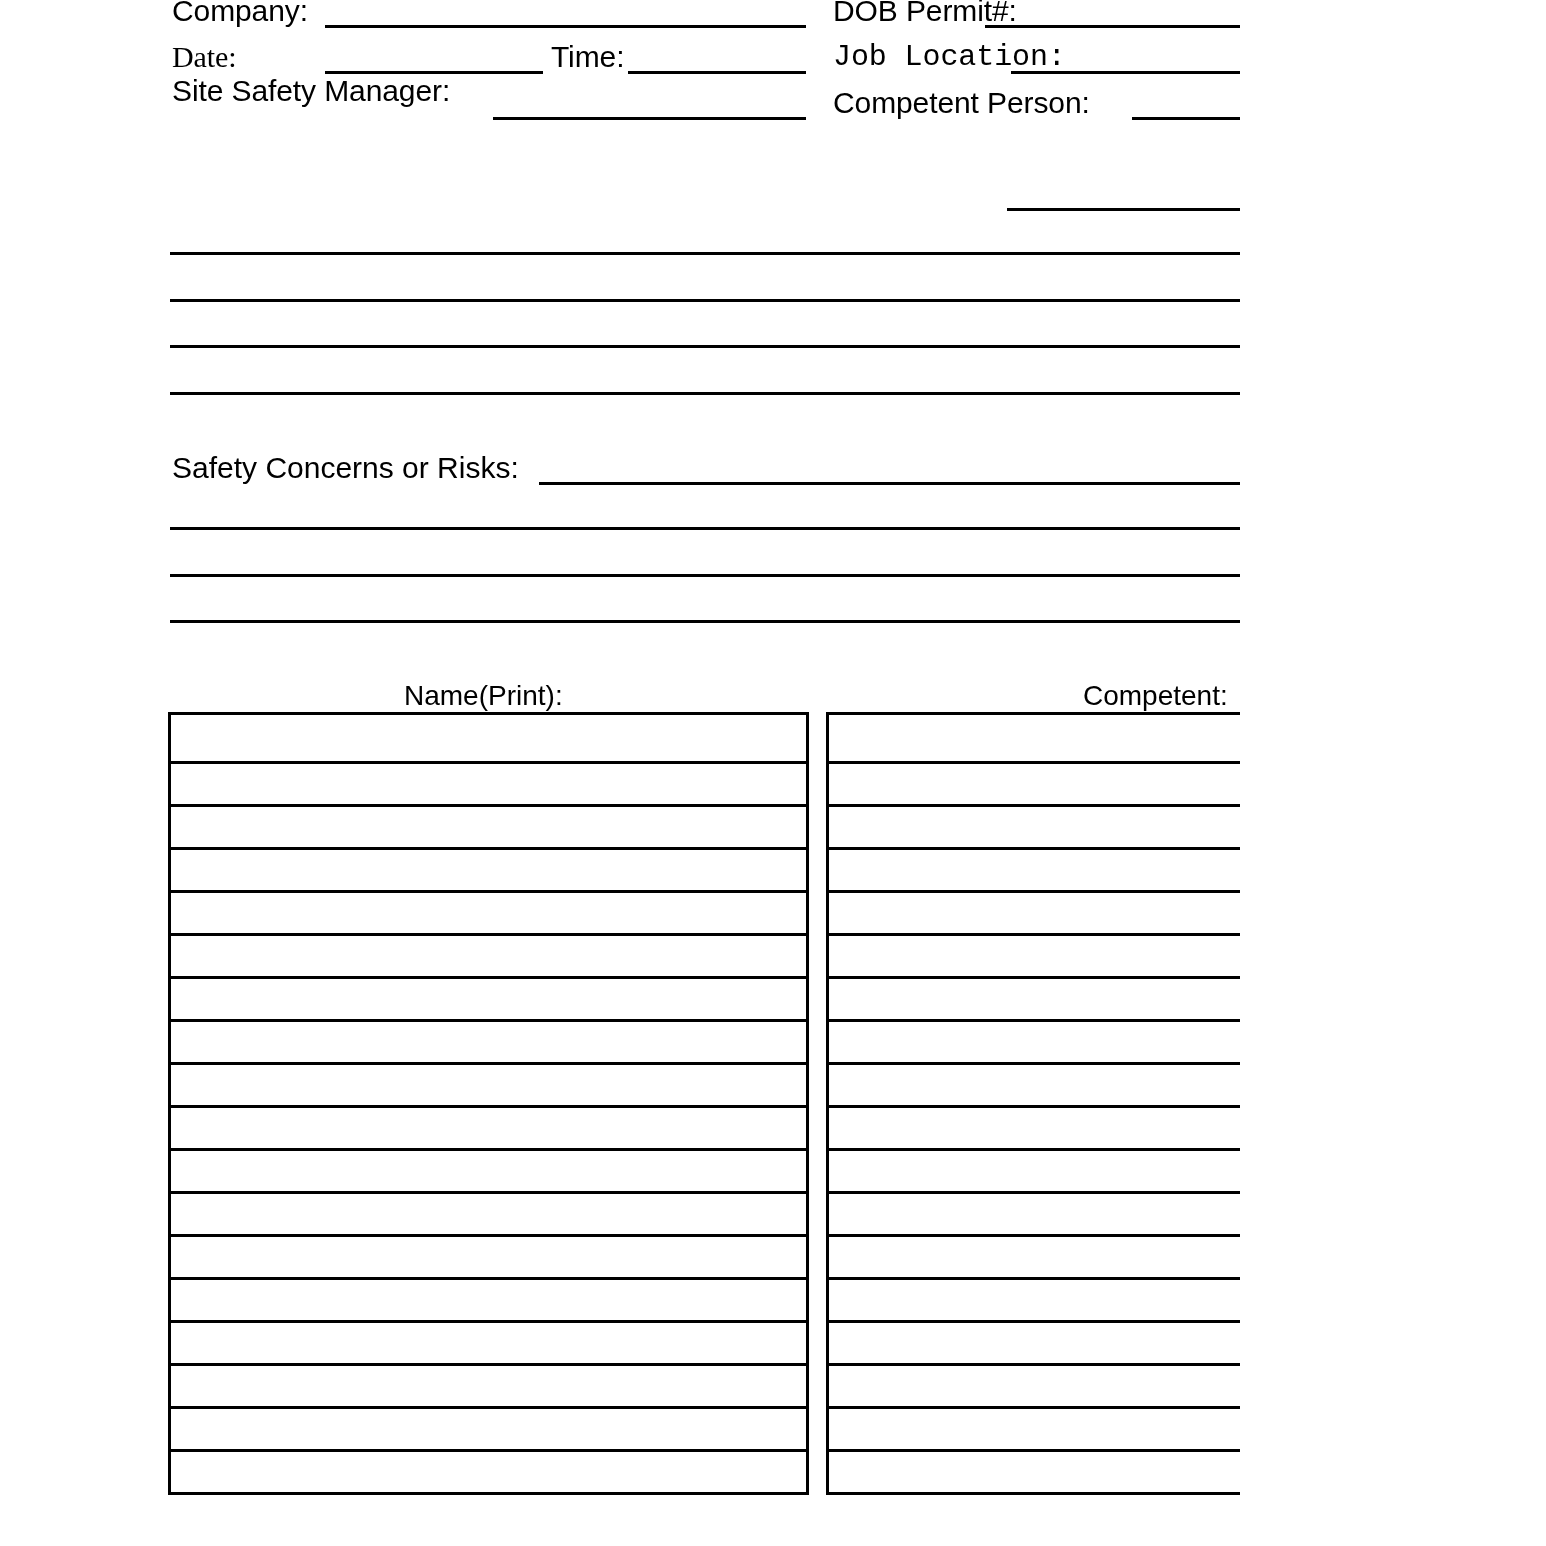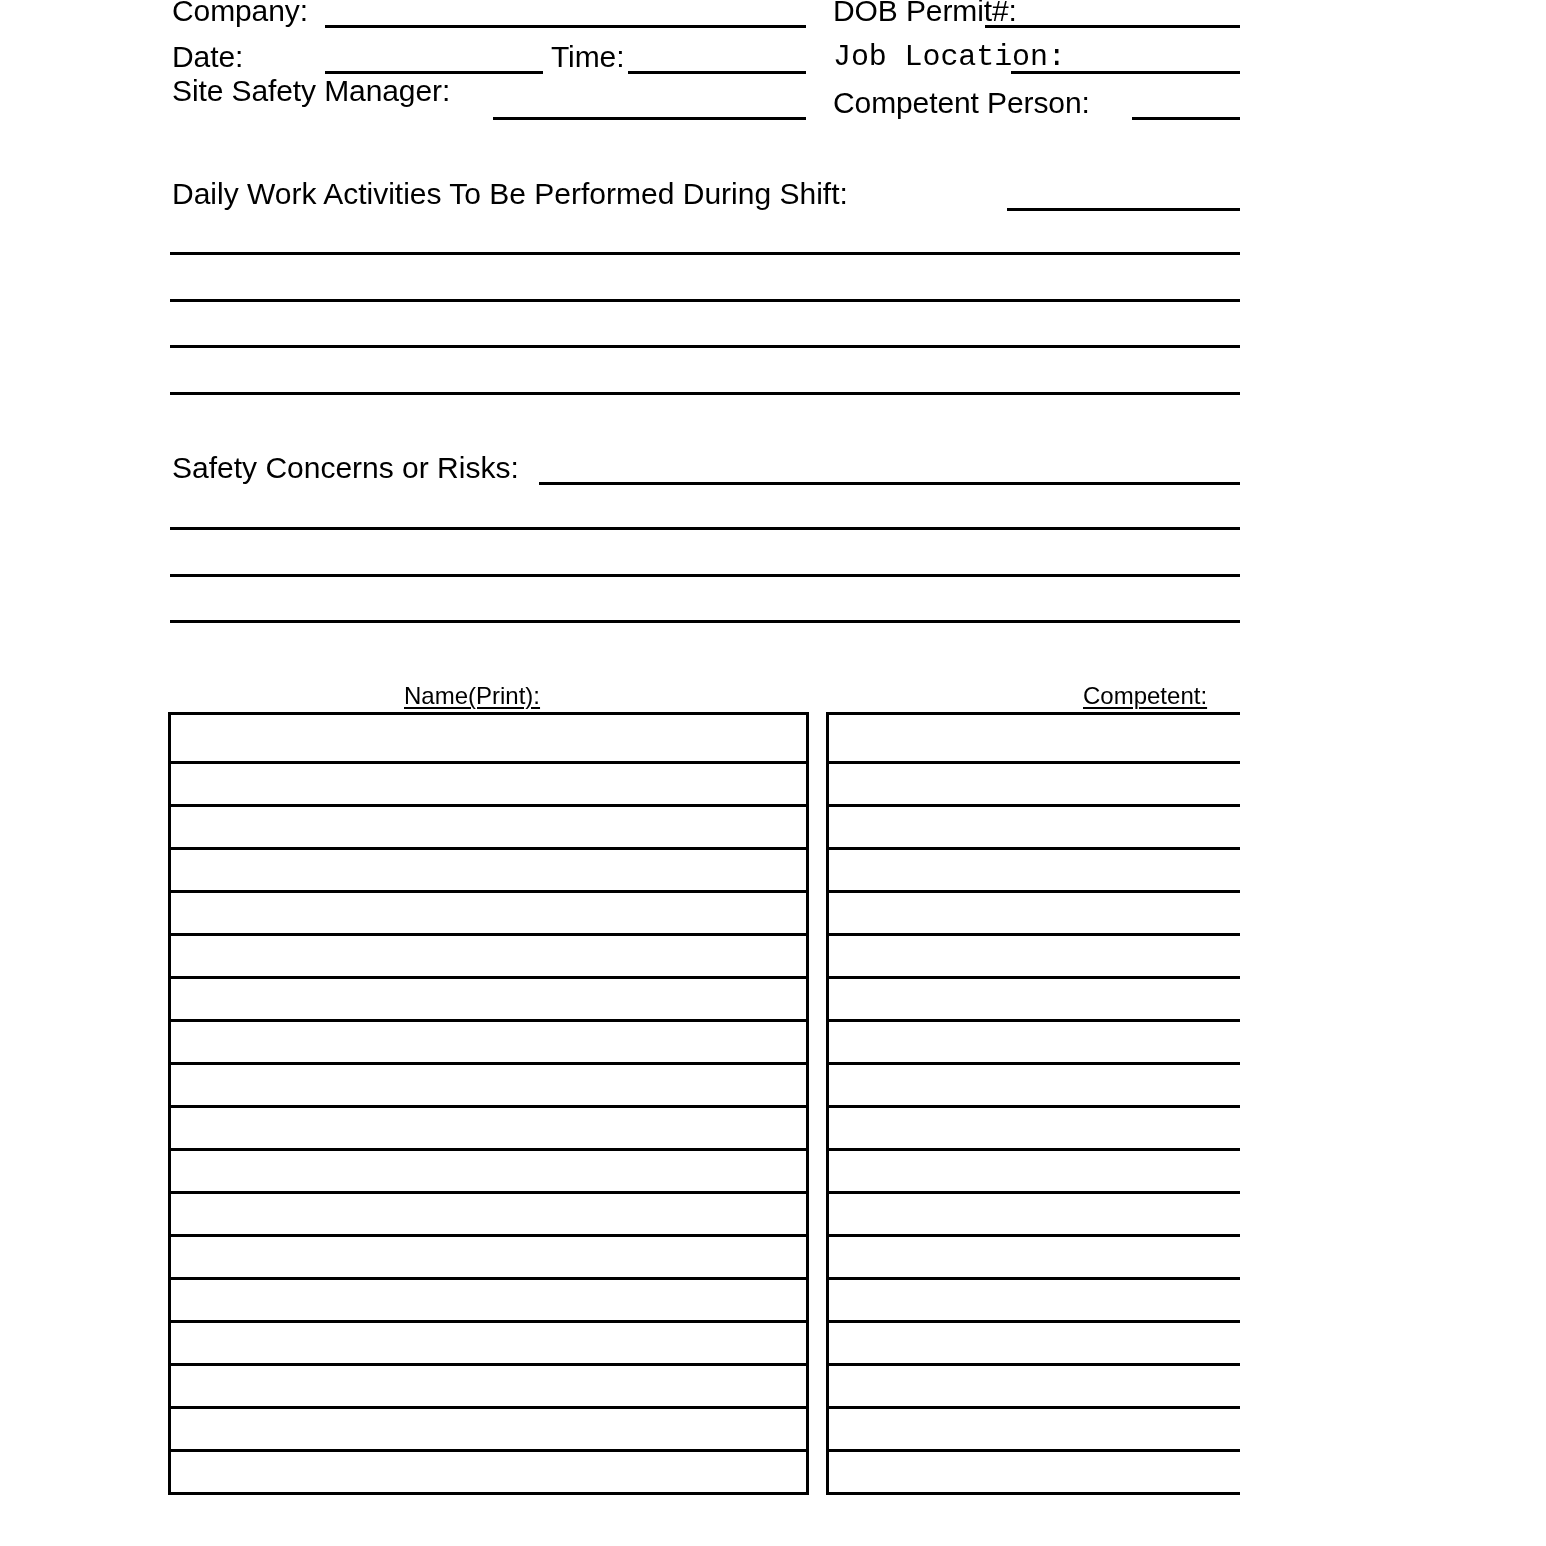--- a/index.html
+++ b/index.html
@@ -38,24 +38,23 @@
   .section-title {
     position: absolute;
     font-size: 30px;
     line-height: 34px;
     white-space: nowrap;
   }
 
   
   .tbl-head {
     position: absolute;
-    font-size: 24px;
+    font-size: 28px;
     line-height: 34px;
     white-space: nowrap;
-    text-decoration: underline;
     text-underline-offset: 3px;
     text-decoration-thickness: 2px;
   }
 
   
   .sig-table {
     position: absolute;
     border-collapse: collapse;
     table-layout: fixed;
   }
@@ -71,36 +70,35 @@
 <body>
 
 <div id="page">
 
   <div class="lbl" style="left:172px; top:-6px;">Company:</div>
   <div class="rule" style="left:325px; top:25px; width:481px;"></div>
 
   <div class="lbl" style="left:833px; top:-6px;">DOB Permit#:</div>
   <div class="rule" style="left:985px; top:25px; width:485px;"></div>
 
-  <div class="lbl" style="left:172px; top:40px;">Date:</div>
+  <div class="lbl" style="left:172px; top:40px;font-family:Liberation Serif, serif;">Date:</div>
   <div class="rule" style="left:325px; top:71px; width:218px;"></div>
 
   <div class="lbl" style="left:551px; top:40px;text-align:right;">Time:</div>
   <div class="rule" style="left:628px; top:71px; width:178px;"></div>
 
   <div class="lbl" style="left:833px; top:40px;font-family:Liberation Mono, monospace;">Job Location:</div>
   <div class="rule" style="left:1011px; top:71px; width:459px;"></div>
 
   <div class="lbl" style="left:172px; top:74px;">Site Safety Manager:</div>
   <div class="rule" style="left:493px; top:117px; width:313px;"></div>
 
   <div class="lbl" style="left:833px; top:86px;">Competent Person:</div>
   <div class="rule" style="left:1132px; top:117px; width:338px;"></div>
 
-  <div class="section-title" style="left:172px; top:177px;">Daily Work Activities To Be Performed During Shift:</div>
   <div class="rule" style="left:1007px; top:208px; width:463px;"></div>
 
   <div class="rule" style="left:170px; top:252px; width:1300px;"></div>
   <div class="rule" style="left:170px; top:299px; width:1300px;"></div>
   <div class="rule" style="left:170px; top:345px; width:1300px;"></div>
   <div class="rule" style="left:170px; top:392px; width:1300px;"></div>
 
   <div class="section-title" style="left:172px; top:451px;">Safety Concerns or Risks:</div>
   <div class="rule" style="left:539px; top:482px; width:931px;"></div>
 

